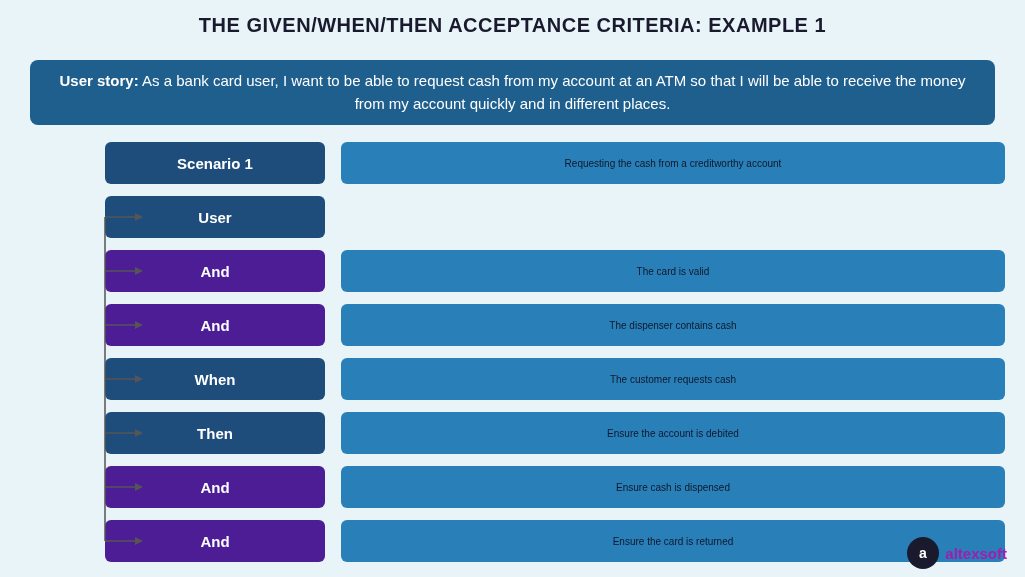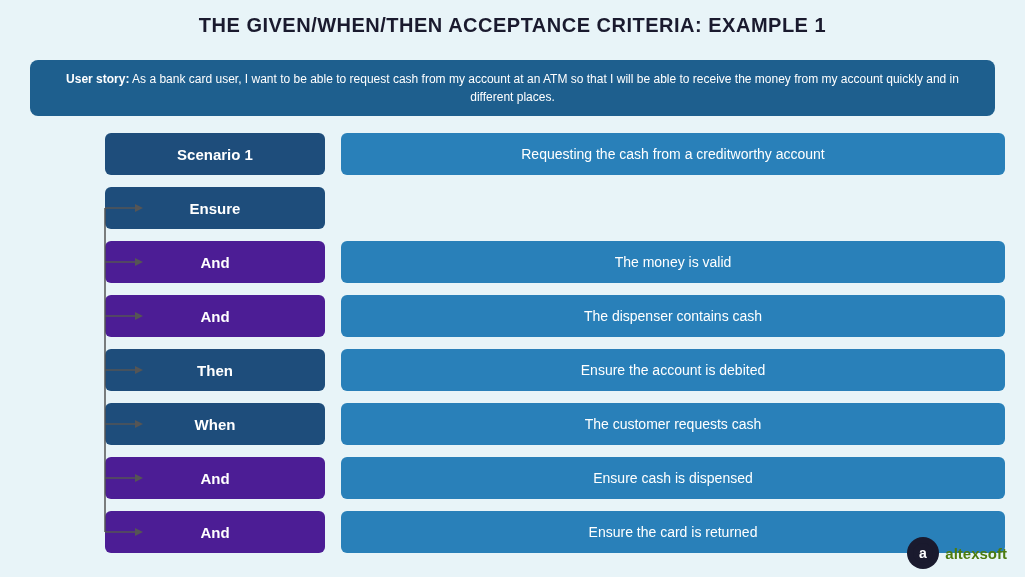--- a/index.html
+++ b/index.html
@@ -18,21 +18,21 @@
       color: #1a1a2e;
       padding: 14px 0 23px 0;
       letter-spacing: 0.5px;
     }
     .user-story-box {
       background: #1e5f8e;
       border-radius: 8px;
       margin: 0 30px 14px 30px;
       padding: 10px 20px;
       color: white;
-      font-size: 12px;
+      font-size: 15px;
       line-height: 1.5;
       text-align: center;
     }
     .user-story-box .label {
       font-weight: bold;
     }
     .label-box {
       width: 220px;
       height: 42px;
       border-radius: 6px;
@@ -48,22 +48,22 @@
     .label-box.medium { background: #4c1d95; }
     .right-box {
       flex: 1;
       height: 42px;
       background: #2980b9;
       border-radius: 6px;
       margin-left: 16px;
       display: flex;
       align-items: center;
       justify-content: center;
-      color: #ffffff;
-      font-size: 14px;
+      color: #0f172a;
+      font-size: 10px;
     }
     
     .connectors-svg {
       position: absolute;
       left: 20px;
       top: 0;
       pointer-events: none;
     }
     .altexsoft-logo {
       position: absolute;
@@ -81,21 +81,21 @@
       display: flex;
       align-items: center;
       justify-content: center;
       color: white;
       font-size: 18px;
       font-weight: bold;
     }
     .altexsoft-logo .logo-text {
       font-size: 15px;
       font-weight: bold;
-      color: #4d7c0f;
+      color: #a21caf;
     }
     .rows-wrapper {
       position: relative;
       padding: 0 20px;
       text-align: right;
     }
   </style>
 </head>
 <body>
 
@@ -129,41 +129,41 @@
   </svg>
 
   <div id="rows-container" style="display:flex; flex-direction:column; gap:6px;">
   <div style="display: flex; align-items: center; height: 48px;">
         <div style="width: 75px; flex-shrink: 0;"></div>
         <div class="label-box dark">Scenario 1</div>
         <div class="right-box">Requesting the cash from a creditworthy account</div>
       </div>
       <div style="display: flex; align-items: center; height: 48px;">
         <div style="width: 75px; flex-shrink: 0;"></div>
-        <div class="label-box dark">Ensure</div>
+        <div class="label-box dark">User</div>
       </div>
       <div style="display: flex; align-items: center; height: 48px;">
         <div style="width: 75px; flex-shrink: 0;"></div>
         <div class="label-box medium">And</div>
-        <div class="right-box">The money is valid</div>
+        <div class="right-box">The card is valid</div>
       </div>
       <div style="display: flex; align-items: center; height: 48px;">
         <div style="width: 75px; flex-shrink: 0;"></div>
         <div class="label-box medium">And</div>
         <div class="right-box">The dispenser contains cash</div>
       </div>
       <div style="display: flex; align-items: center; height: 48px;">
         <div style="width: 75px; flex-shrink: 0;"></div>
-        <div class="label-box dark">Then</div>
-        <div class="right-box">Ensure the account is debited</div>
+        <div class="label-box dark">When</div>
+        <div class="right-box">The customer requests cash</div>
       </div>
       <div style="display: flex; align-items: center; height: 48px;">
         <div style="width: 75px; flex-shrink: 0;"></div>
-        <div class="label-box dark">When</div>
-        <div class="right-box">The customer requests cash</div>
+        <div class="label-box dark">Then</div>
+        <div class="right-box">Ensure the account is debited</div>
       </div>
       <div style="display: flex; align-items: center; height: 48px;">
         <div style="width: 75px; flex-shrink: 0;"></div>
         <div class="label-box medium">And</div>
         <div class="right-box">Ensure cash is dispensed</div>
       </div>
       <div style="display: flex; align-items: center; height: 48px;">
         <div style="width: 75px; flex-shrink: 0;"></div>
         <div class="label-box medium">And</div>
         <div class="right-box">Ensure the card is returned</div>

